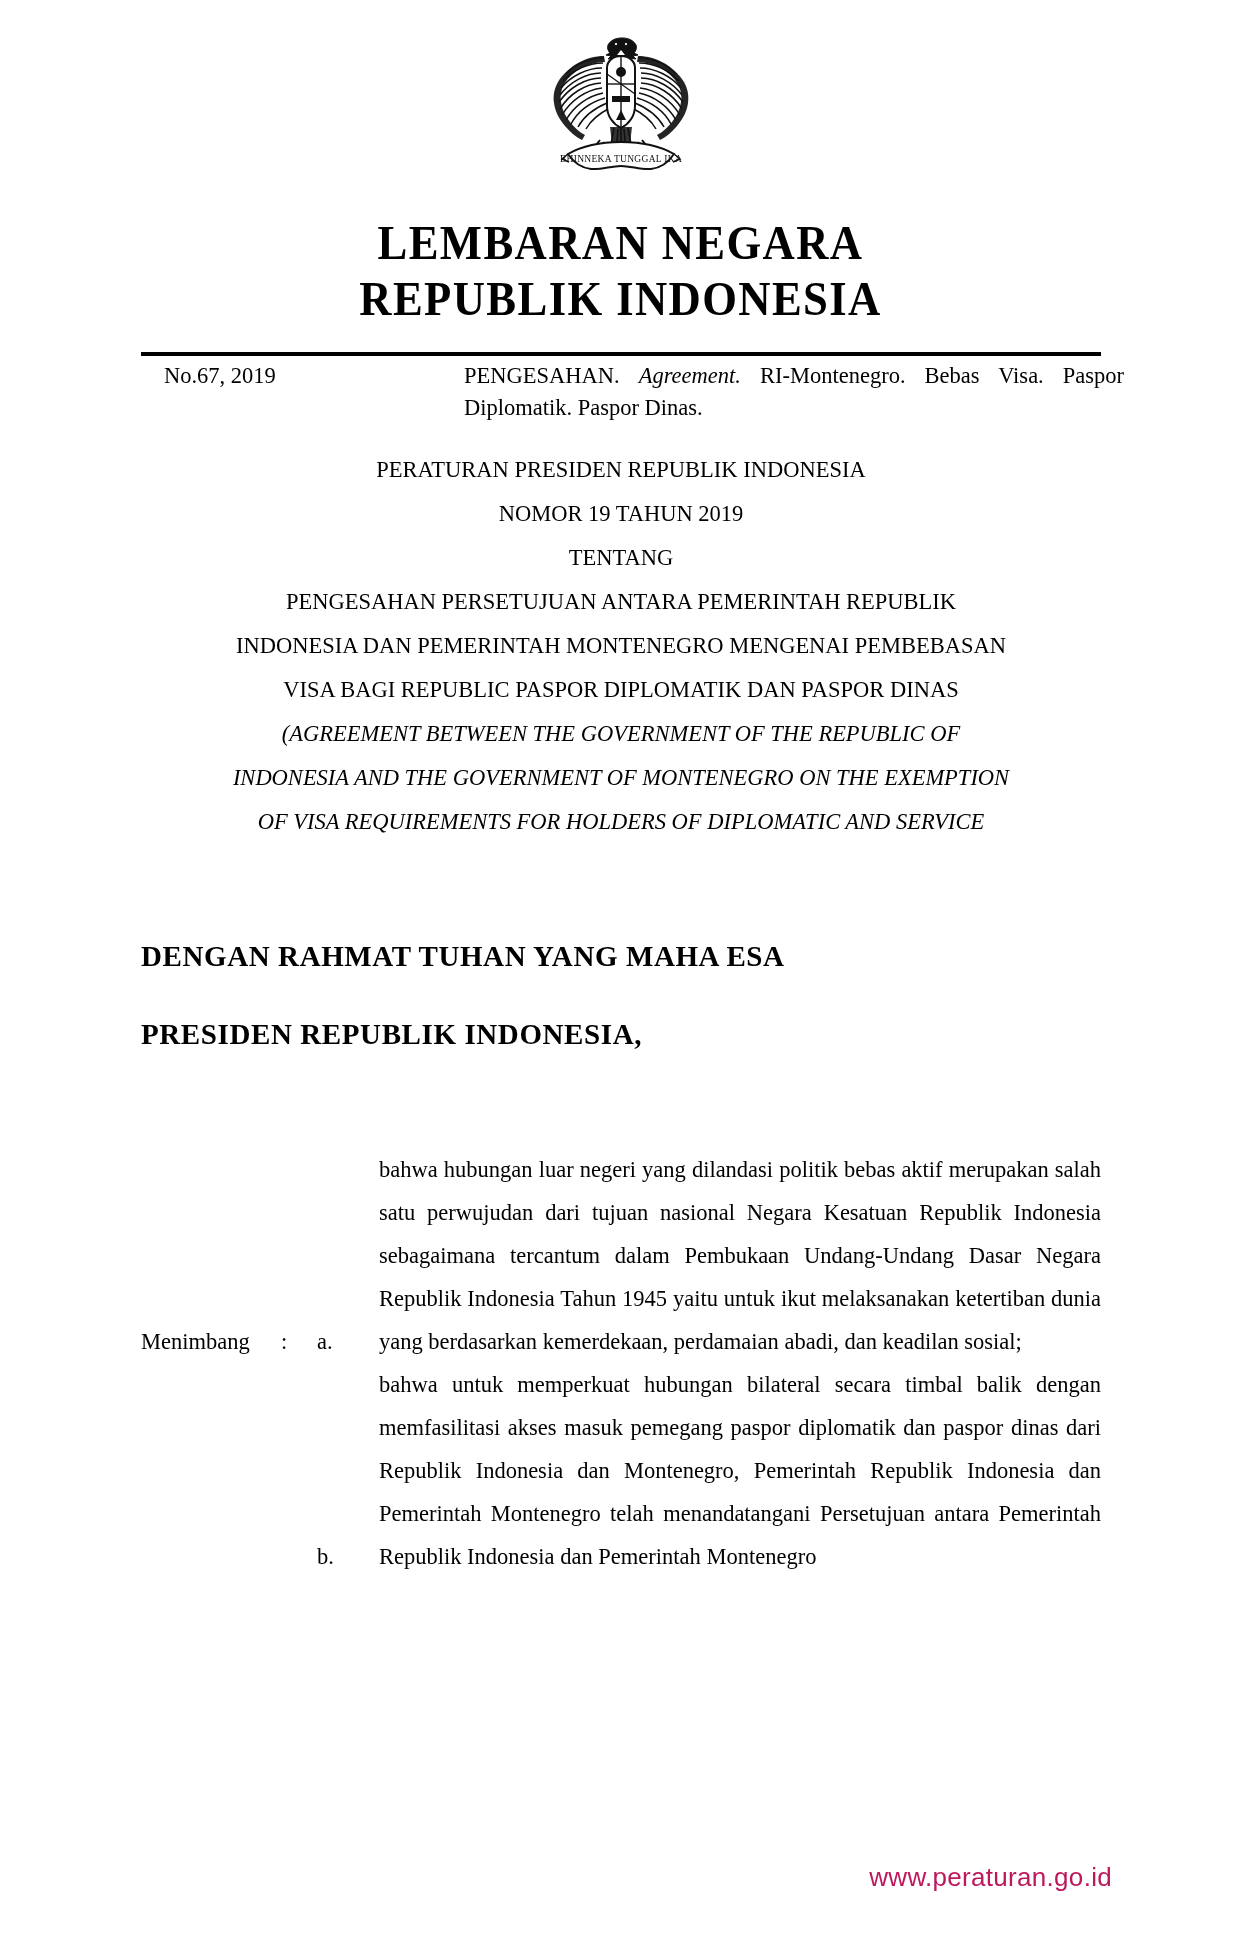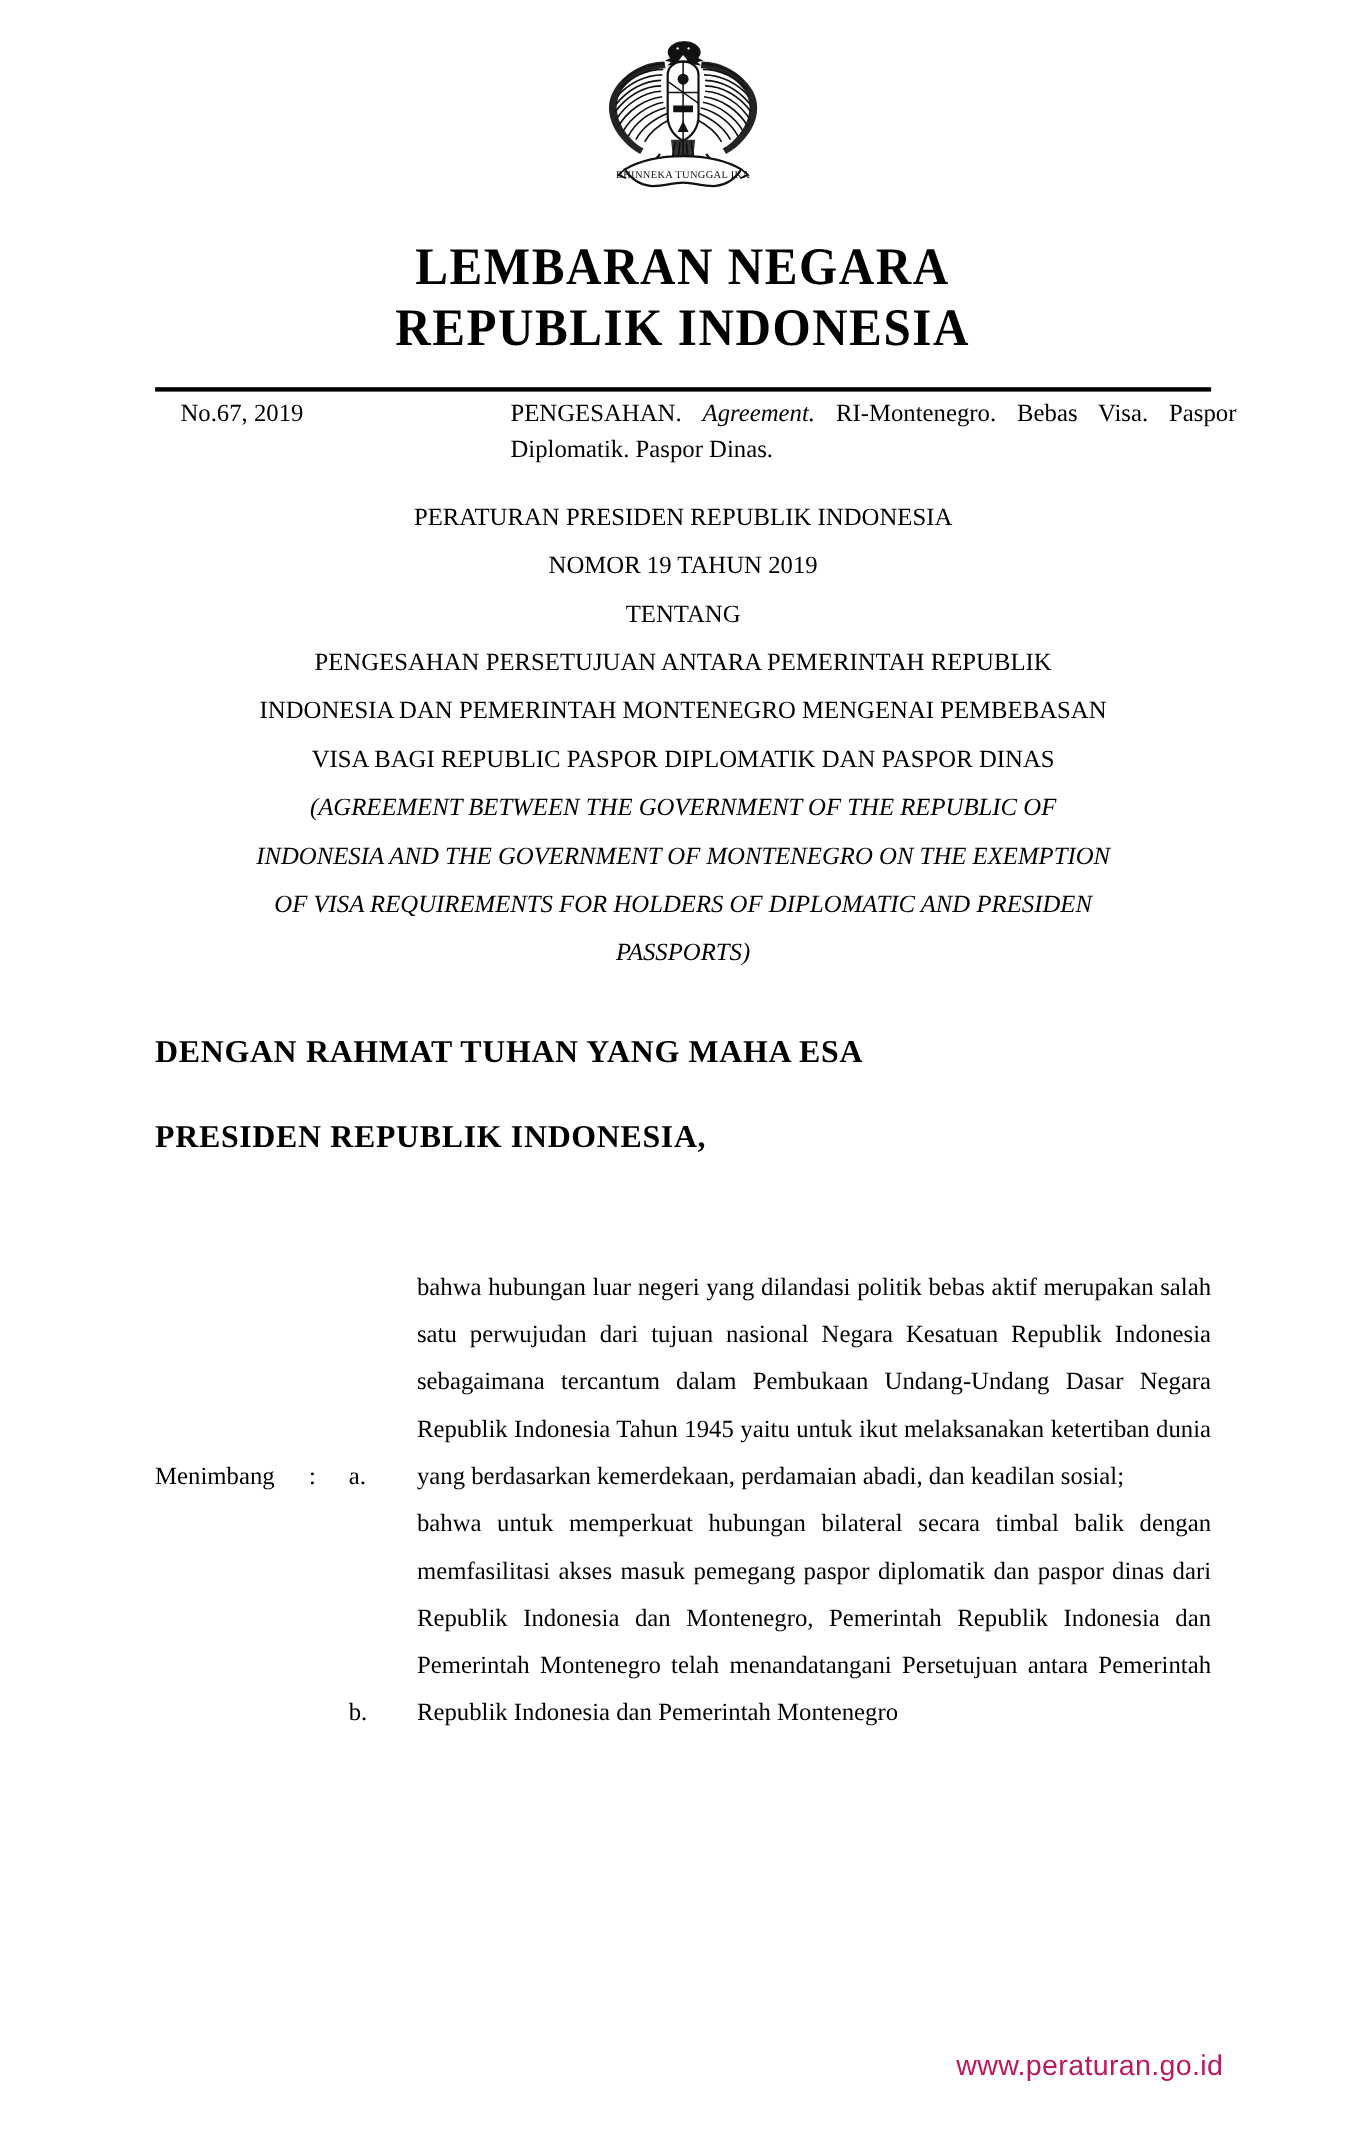--- a/index.html
+++ b/index.html
@@ -245,22 +245,21 @@
 
   <div class="title-block">
     <div class="t-line">PERATURAN PRESIDEN REPUBLIK INDONESIA</div>
     <div class="t-line">NOMOR 19 TAHUN 2019</div>
     <div class="t-line">TENTANG</div>
     <div class="t-line">PENGESAHAN PERSETUJUAN ANTARA PEMERINTAH REPUBLIK</div>
     <div class="t-line">INDONESIA DAN PEMERINTAH MONTENEGRO MENGENAI PEMBEBASAN</div>
     <div class="t-line">VISA BAGI REPUBLIC PASPOR DIPLOMATIK DAN PASPOR DINAS</div>
     <div class="t-line eng">(AGREEMENT BETWEEN THE GOVERNMENT OF THE REPUBLIC OF</div>
     <div class="t-line eng">INDONESIA AND THE GOVERNMENT OF MONTENEGRO ON THE EXEMPTION</div>
-    <div class="t-line eng">OF VISA REQUIREMENTS FOR HOLDERS OF DIPLOMATIC AND PRESIDEN</div>
-    <div class="t-line eng">PASSPORTS)</div>
+    <div class="t-line eng">OF VISA REQUIREMENTS FOR HOLDERS OF DIPLOMATIC AND SERVICE</div>
   </div>
 
   <div class="center-line" id="line-rahmat">DENGAN RAHMAT TUHAN YANG MAHA ESA</div>
   <div class="center-line" id="line-presiden">PRESIDEN REPUBLIK INDONESIA,</div>
 
   <div class="considerations">
     <div class="cons-row">
       <div class="cons-label">Menimbang</div>
       <div class="cons-colon">:</div>
       <div class="cons-marker">a.</div>

